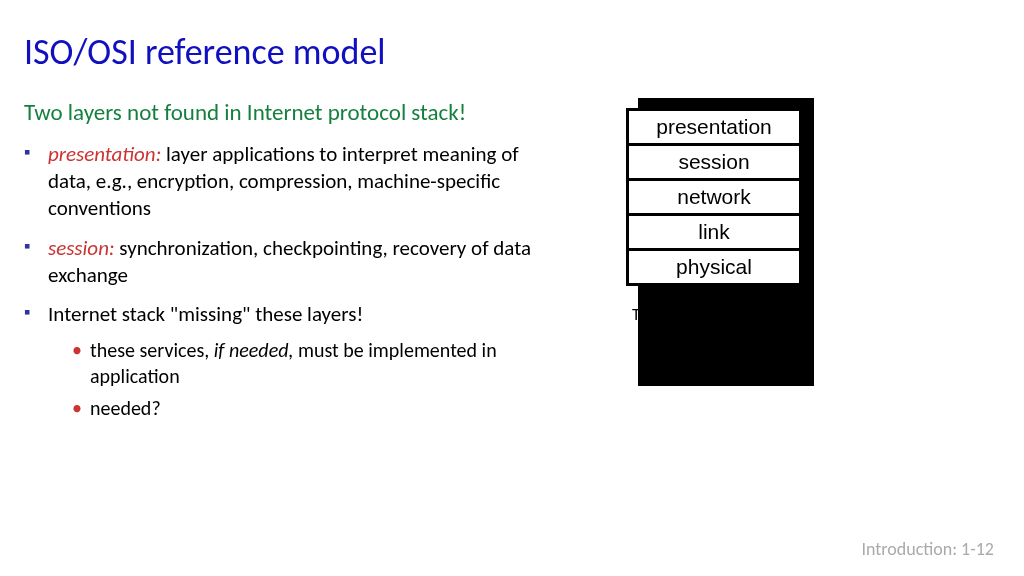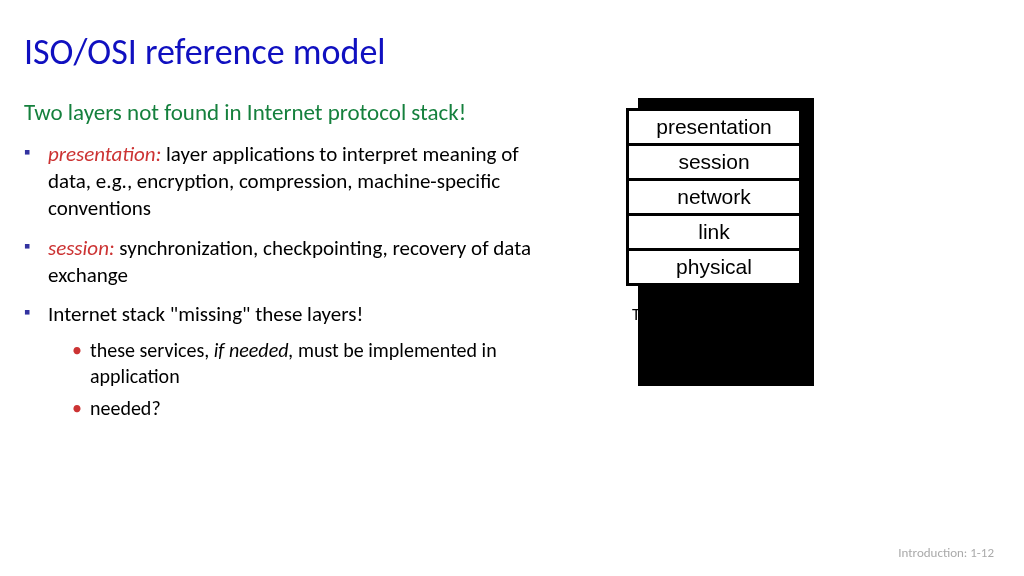--- a/index.html
+++ b/index.html
@@ -117,21 +117,21 @@
       margin-top: 18px;
       text-align: center;
       font-size: 17px;
       color: #000;
       line-height: 1.3;
     }
     .footer {
       position: absolute;
       bottom: 16px;
       right: 30px;
-      font-size: 13px;
+      font-size: 18px;
       color: #aaa;
     }
   </style>
 </head>
 <body>
 
 <div class="slide">
   <h1 class="title">ISO/OSI reference model</h1>
 
   <div class="content-wrap">

